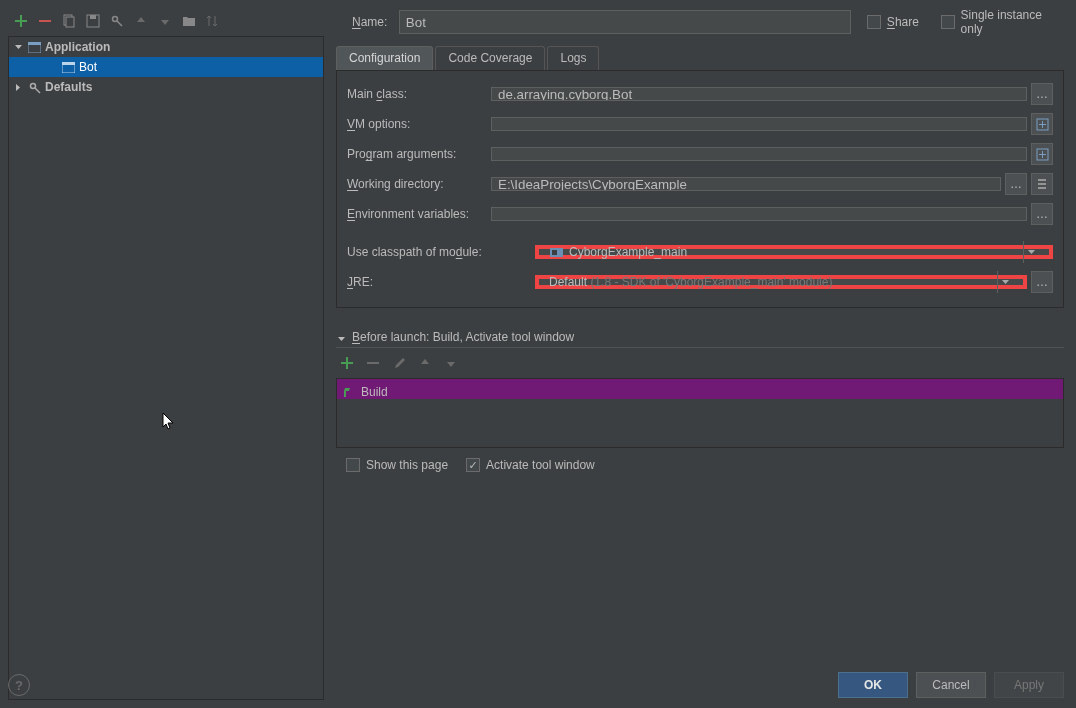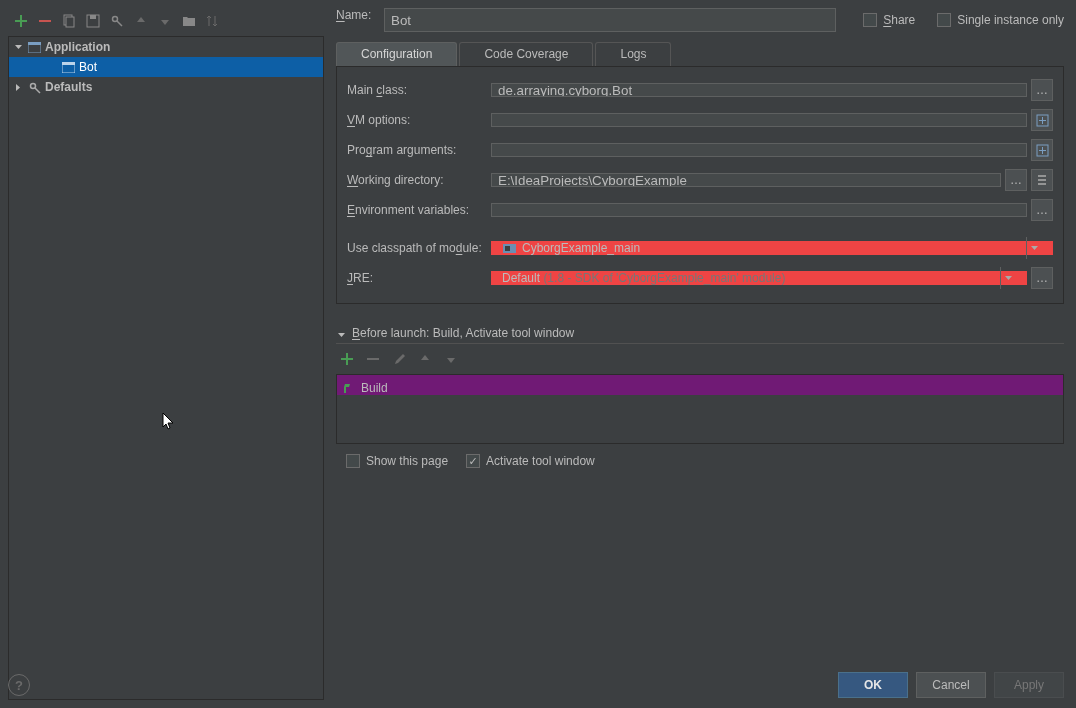--- a/index.html
+++ b/index.html
@@ -45,22 +45,23 @@
   .node-icon { width: 14px; height: 14px; display:flex; align-items:center; justify-content:center;}
   .tree-label { font-weight: 600; text-align: center; }
 
   .right-panel {
     flex: 1;
     padding: 8px 12px;
     display: flex; flex-direction: column;
     overflow: hidden;
   }
   .header-row {
-    display: flex; gap: 8px;
+    display: flex; align-items: center; gap: 8px;
     margin-bottom: 10px;
+    margin-left: 16px;
   }
   .header-row .lbl { width: 40px; }
   .text-input {
     background: #45494a;
     border: 1px solid #5e6060;
     color: #bbbbbb;
     height: 24px;
     padding: 2px 6px;
   }
   .name-input { flex: 0 0 452px; }
@@ -77,21 +78,21 @@
   }
   .cb-box.checked::after {
     content: "✓"; font-size: 11px; color: #bbbbbb; line-height: 1;
   }
 
   .tabs {
     display: flex; gap: 0;
     border-bottom: 1px solid #2b2b2b;
   }
   .tab {
-    padding: 4px 24px 5px;
+    padding: 4px 12px 5px;
     border: 1px solid #555;
     border-bottom: none;
     background: #3c3f41;
     margin-right: 2px;
     border-radius: 3px 3px 0 0;
     cursor: pointer;
   }
   .tab.active {
     background: #515658;
     color: #d6d6d6;
@@ -109,25 +110,26 @@
   .form-row .ffield { flex: 1; height: 14px; }
   .icon-btn {
     width: 22px; height: 22px;
     border: 1px solid #5e6060;
     background: #4c5052;
     display:flex; align-items:center; justify-content:center;
     cursor:pointer;
   }
   .select {
     background: #45494a;
-    border: 7px solid #ef4444;
+    border: 4px solid #ef4444;
     height: 24px;
     display:flex; align-items:center;
-    padding: 0 4px;
+    padding: 0 10px;
     position: relative;
+    margin-left: 44px;
   }
   .select .sel-icon { width:14px; height:14px; margin-right:6px; display:flex;align-items:center;justify-content:center;}
   .select .sel-text { flex:1; color:#bbbbbb; }
   .select .sel-hint { color:#777; }
   .select .sel-arrow {
     width: 16px; height: 22px;
     border-left: 1px solid #5e6060;
     display:flex; align-items:center; justify-content:center;
     margin-left:4px;
   }

